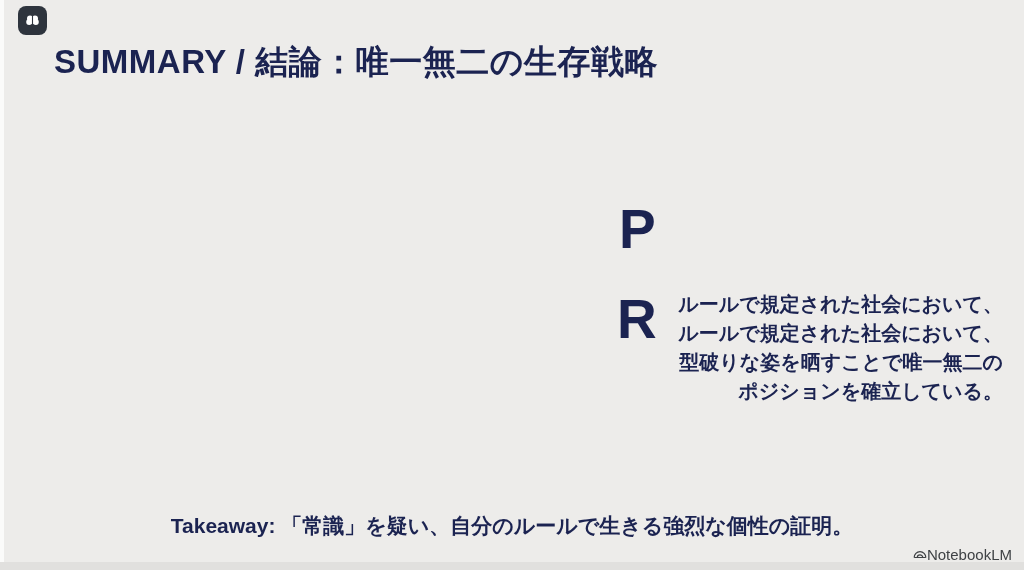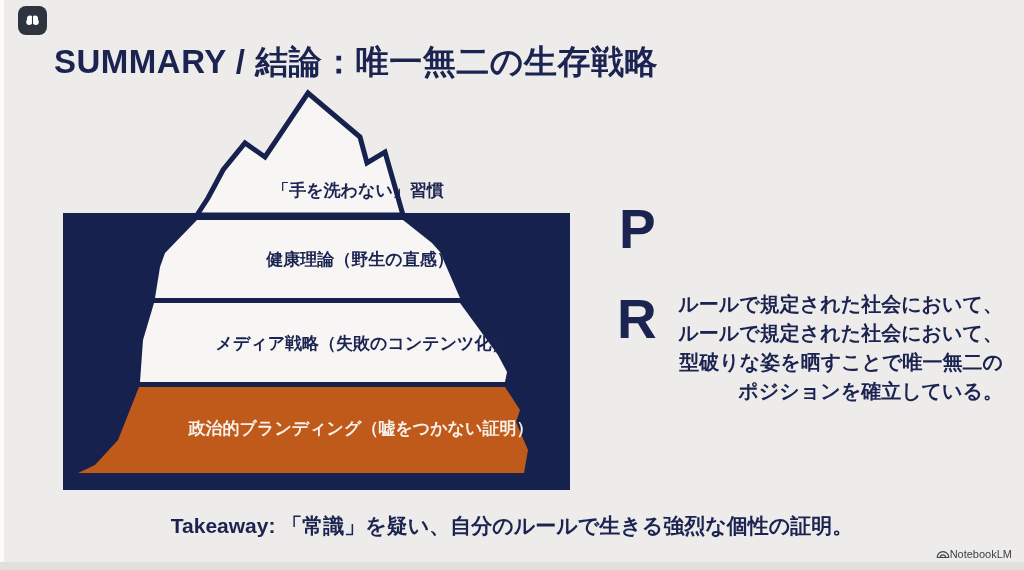--- a/index.html
+++ b/index.html
@@ -53,21 +53,21 @@
 
   .takeaway{
     position:absolute;left:102px;top:512px;width:820px;
     text-align:center;font-size:21px;font-weight:bold;color:#1b2351;
     white-space:nowrap;
   }
 
   .watermark{
     position:absolute;right:12px;top:547px;height:14px;
     display:flex;align-items:center;
-    color:#3f4245;font-size:11px;font-weight:500;
+    color:#3f4245;font-size:15px;font-weight:500;
   }
 </style>
 </head>
 <body>
 
 <div class="slide">
 
   <div class="left-strip"></div>
 
   <div class="badge">
@@ -78,38 +78,20 @@
         <circle cx="5.2" cy="10" r="3"></circle>
         <circle cx="11.8" cy="10" r="3"></circle>
         <circle cx="8.5" cy="8.5" r="3.6"></circle>
       </g>
       <path d="M8.5 4 V 13" stroke="#2e343d" stroke-width="1.1" fill="none"></path>
     </svg>
   </div>
 
   <h1 class="slide-title">SUMMARY / 結論：唯一無二の生存戦略</h1>
 
-  <div class="diagram">
-    <svg width="525" height="420" viewBox="0 0 525 420">
-
-      <rect x="8" y="128" width="507" height="277" fill="#16214e"></rect>
-
-      <polygon fill="#f7f6f4" stroke="#16214e" stroke-width="5" stroke-linejoin="miter" points="142,130 153,113 160,100 168,85 190,58 210,72 253,8 305,52 312,78 330,67 348,130"></polygon>
-
-      <polygon fill="#f7f6f4" points="142,135 348,135 377,158 385,167 405,213 100,213 105,182 110,168"></polygon>
-
-      <polygon fill="#f7f6f4" points="99,218 405,218 443,270 452,287 450,297 85,297 88,255"></polygon>
-
-      <polygon fill="#bf5a1a" points="84,302 450,302 465,325 461,337 473,365 469,388 23,388 40,380 63,355"></polygon>
-    </svg>
-    <div class="layer-label ll-1" style="top:94px;">「手を洗わない」習慣</div>
-    <div class="layer-label ll-2" style="top:163px;">健康理論（野生の直感）</div>
-    <div class="layer-label ll-3" style="top:247px;">メディア戦略（失敗のコンテンツ化）</div>
-    <div class="layer-label ll-4" style="top:332px;">政治的ブランディング（嘘をつかない証明）</div>
-  </div>
 
   <div class="point point-p">
     <span class="point-letter">P</span>
   </div>
 
   <div class="point point-r">
     <span class="point-letter">R</span>
     <span class="point-text">ルールで規定された社会において、
 ルールで規定された社会において、
 型破りな姿を晒すことで唯一無二の

